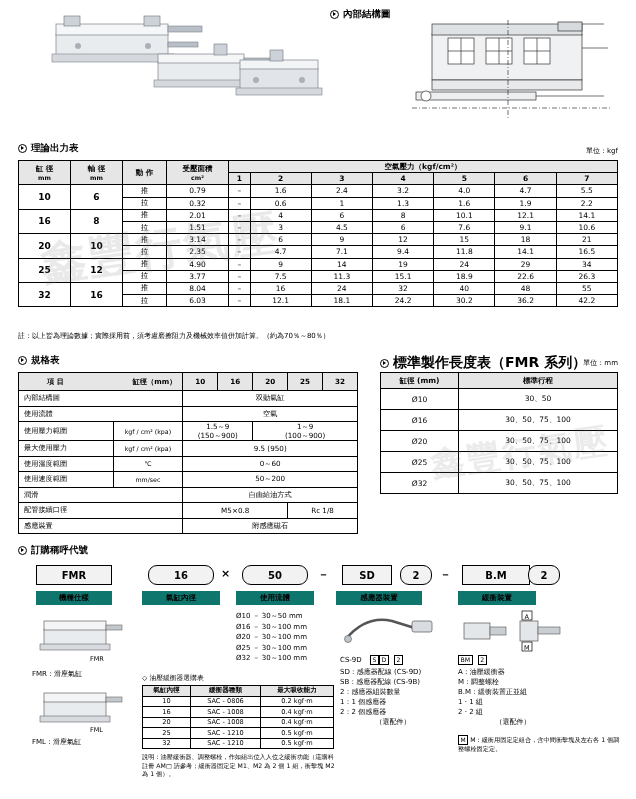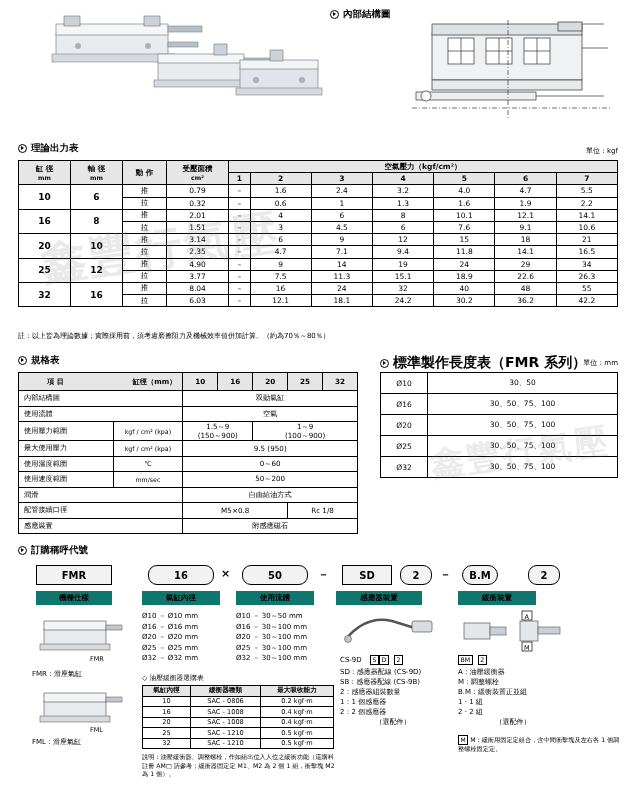--- a/index.html
+++ b/index.html
@@ -390,20 +390,24 @@
     </table>
 
   <div class="sec-head" style="position:absolute;left:380px;top:354px;font-size:14px;">
     <span class="sec-bullet"></span>
     <span>標準製作長度表（FMR 系列）</span>
   </div>
   <div class="unit-note" style="position:absolute;right:18px;top:358px;">單位：mm</div>
 
   <table class="t-stroke">
     <tbody>
+        <tr>
+      <td class="hdr" style="width:78px;">缸徑 (mm)</td>
+      <td class="hdr">標準行程</td>
+    </tr>
     <tr>
       <td>Ø10</td>
       <td>30、50</td>
     </tr>
     <tr>
       <td>Ø16</td>
       <td>30、50、75、100</td>
     </tr>
     <tr>
       <td>Ø20</td>
@@ -429,21 +433,21 @@
 
     <div class="code-row">
       <div class="code-box" style="left:18px;width:76px;">FMR</div>
       <div class="code-box" style="left:130px;width:66px;border-radius:9px;">16</div>
       <div class="code-sym" style="left:203px;">×</div>
       <div class="code-box" style="left:224px;width:66px;border-radius:9px;">50</div>
       <div class="code-sym" style="left:300px;">－</div>
       <div class="code-box" style="left:324px;width:50px;">SD</div>
       <div class="code-box" style="left:382px;width:32px;border-radius:9px;">2</div>
       <div class="code-sym" style="left:422px;">－</div>
-      <div class="code-box" style="left:444px;width:36px;border-radius:10px;">B.M</div>
+      <div class="code-box" style="left:444px;width:68px;">B.M</div>
       <div class="code-box" style="left:510px;width:32px;border-radius:9px;">2</div>
     </div>
 
     <div style="position:relative;height:16px;">
       <div class="desc-box" style="left:18px;width:76px;">機種仕樣</div>
       <div class="desc-box" style="left:124px;width:78px;">氣缸內徑</div>
       <div class="desc-box" style="left:218px;width:78px;">使用流體</div>
       <div class="desc-box" style="left:318px;width:86px;">感應器裝置</div>
       <div class="desc-box" style="left:440px;width:78px;">緩衝裝置</div>
     </div>
@@ -461,27 +465,20 @@
 
       <svg width="100" height="52" style="position:absolute;left:14px;top:78px;">
         <rect x="12" y="16" width="62" height="16" fill="#e9ecef" stroke="#666" stroke-width="0.7"></rect>
         <rect x="12" y="8" width="62" height="9" fill="#f4f5f6" stroke="#666" stroke-width="0.7"></rect>
         <rect x="8" y="31" width="70" height="6" fill="#d7dade" stroke="#666" stroke-width="0.6"></rect>
         <rect x="74" y="12" width="16" height="5" fill="#c3c8ce" stroke="#666" stroke-width="0.6"></rect>
         <text x="58" y="47" font-size="6.5" font-family="DejaVu Sans">FML</text>
       </svg>
       <div class="list-box" style="left:14px;top:130px;width:110px;font-size:7px;">FML：滑座氣缸</div>
 
-      <div class="list-box" style="left:124px;top:4px;width:94px;">
-        <div>Ø10 － Ø10 mm</div>
-        <div>Ø16 － Ø16 mm</div>
-        <div>Ø20 － Ø20 mm</div>
-        <div>Ø25 － Ø25 mm</div>
-        <div>Ø32 － Ø32 mm</div>
-      </div>
 
       <div class="list-box" style="left:218px;top:4px;width:100px;">
         <div>Ø10 － 30～50 mm</div>
         <div>Ø16 － 30～100 mm</div>
         <div>Ø20 － 30～100 mm</div>
         <div>Ø25 － 30～100 mm</div>
         <div>Ø32 － 30～100 mm</div>
       </div>
 
       <svg width="100" height="46" style="position:absolute;left:322px;top:2px;">

